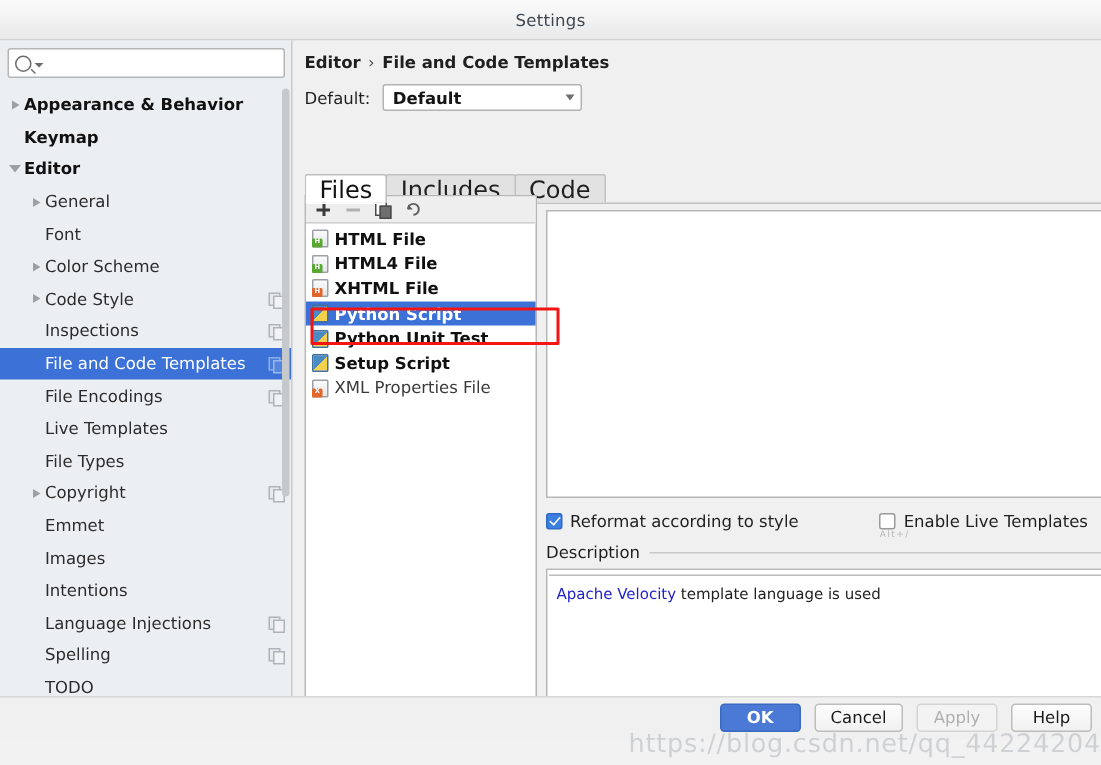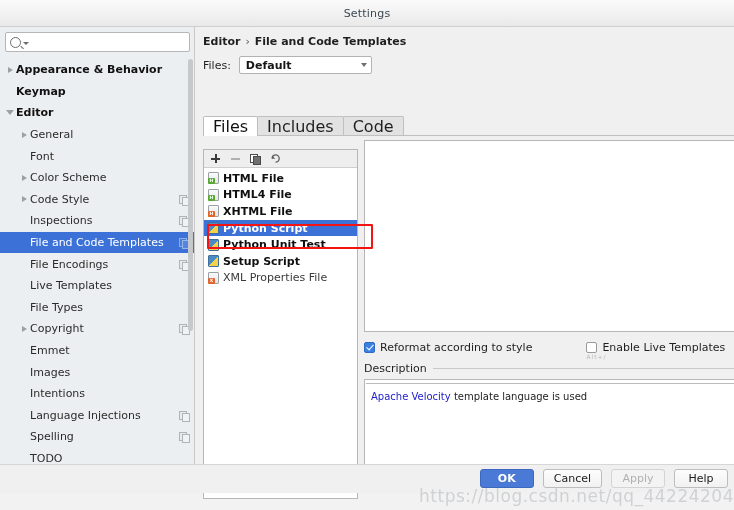--- a/index.html
+++ b/index.html
@@ -119,21 +119,21 @@
   .tab{
     height:19px;padding:0 9px;display:flex;align-items:center;font-size:16px;
     background:#e2e2e2;border:1px solid #c0c0c0;border-bottom:none;color:#1f1f1f;
     margin-right:-1px;border-radius:2px 2px 0 0;box-sizing:border-box;
   }
   .tab.active{background:#fff;border-color:#bdbdbd;color:#111;position:relative;z-index:2;}
   .tab.active::after{content:"";position:absolute;left:0;right:0;bottom:-1px;height:1px;background:#fff;}
 
   
   .listpanel{
-    position:absolute;left:7px;top:122px;width:155px;height:350px;
+    position:absolute;left:7px;top:103px;width:155px;height:350px;
     background:#fff;border:1px solid #b7b7b7;box-sizing:border-box;
   }
   .listtoolbar{
     height:17px;background:#eeeeee;border-bottom:1px solid #cfcfcf;
     display:flex;align-items:center;gap:9px;padding-left:6px;
   }
   .tbicon{width:11px;height:11px;position:relative;cursor:default;}
   .tbicon.plus::before{content:"";position:absolute;left:5px;top:1px;width:1.5px;height:9px;background:#3a3a3a;}
   .tbicon.plus::after{content:"";position:absolute;left:1px;top:5px;width:9px;height:1.5px;background:#3a3a3a;}
   .tbicon.minus::after{content:"";position:absolute;left:1px;top:5px;width:9px;height:1.5px;background:#b0b0b0;}
@@ -349,21 +349,21 @@
 
   <div class="content">
 
     <div class="breadcrumb">
       <span class="crumb">Editor</span>
       <span class="sep">›</span>
       <span class="crumb">File and Code Templates</span>
     </div>
 
     <div class="schemerow">
-      <span class="lab">Files:</span>
+      <span class="lab">Default:</span>
       <div class="combo">
         <span class="cname">Default</span>
         <span class="dd"></span>
       </div>
     </div>
 
     <div class="tabs" id="tabs">
         <div class="tab active">
           <span>Files</span>
         </div>

